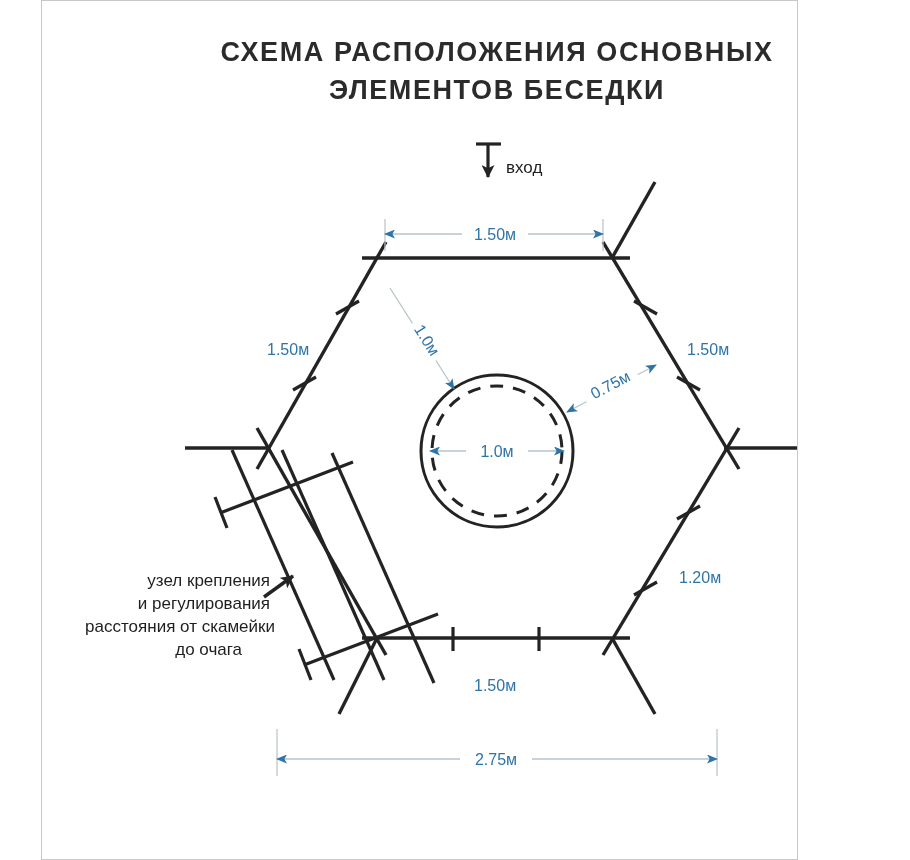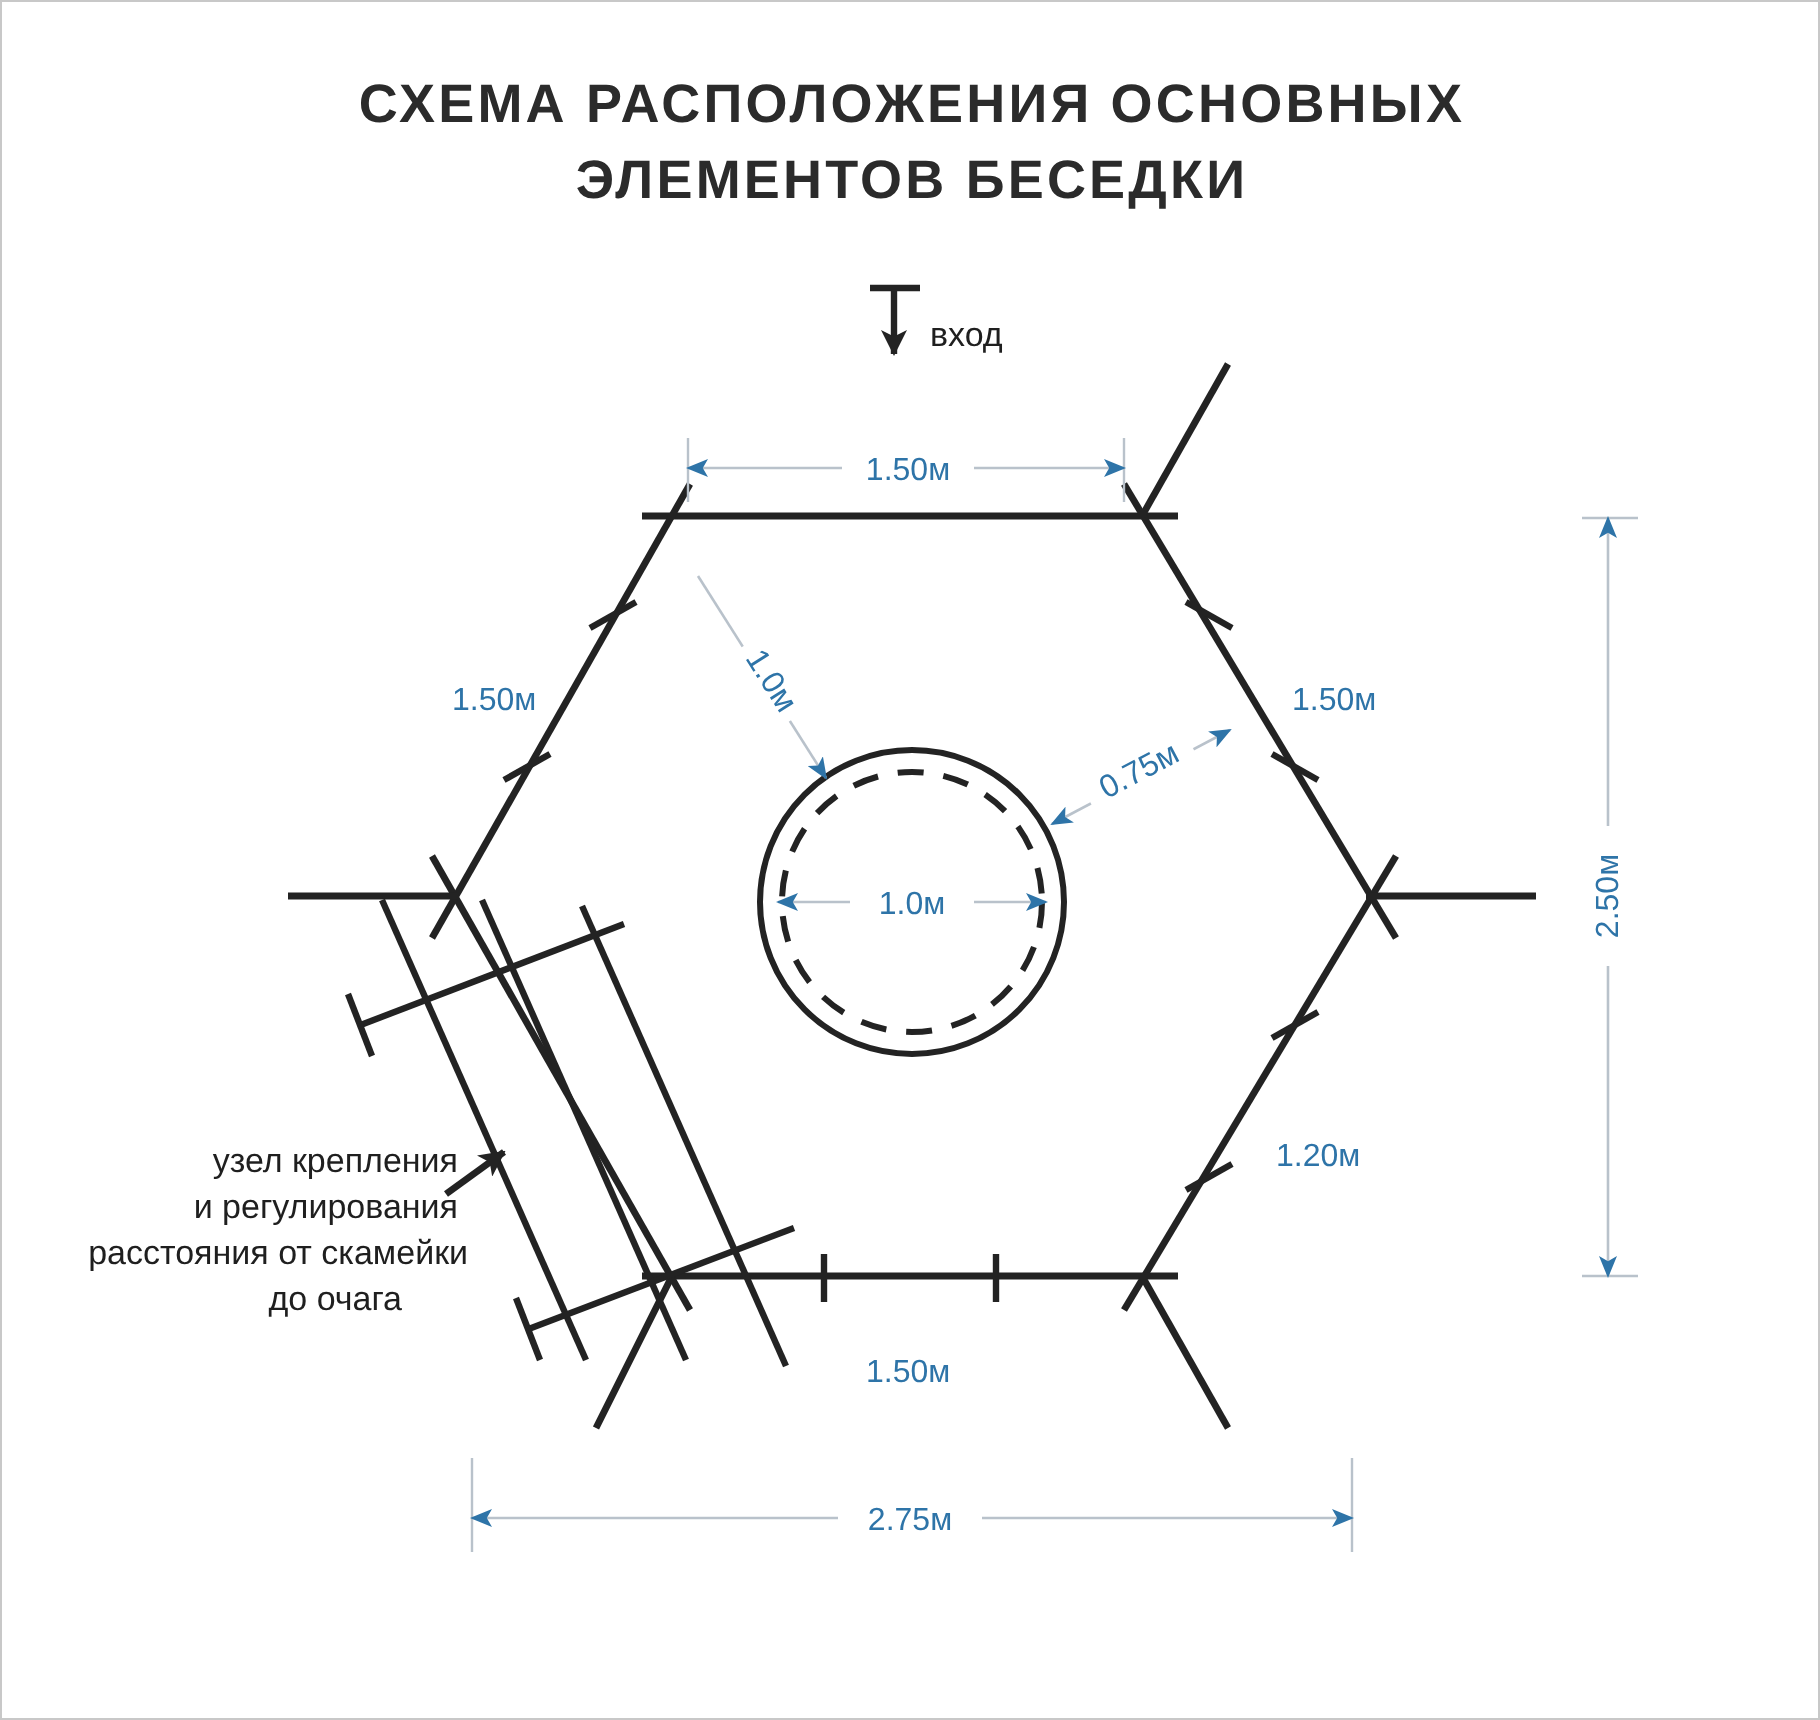--- a/index.html
+++ b/index.html
@@ -5,26 +5,27 @@
   html, body {
     margin: 0;
     padding: 0;
     background: #ffffff;
   }
   body {
     font-family: "Liberation Sans", sans-serif;
   }
   #page {
     position: relative;
-    width: 910px;
+    width: 757px;
     height: 860px;
     background: #ffffff;
     border: 1px solid #c8c8c8;
     box-sizing: border-box;
     overflow: hidden;
+    margin-left: 41px;
   }
   #title {
     position: absolute;
     left: 0;
     top: 32px;
     width: 910px;
     text-align: center;
     font-size: 27px;
     font-weight: bold;
     letter-spacing: 1.6px;

